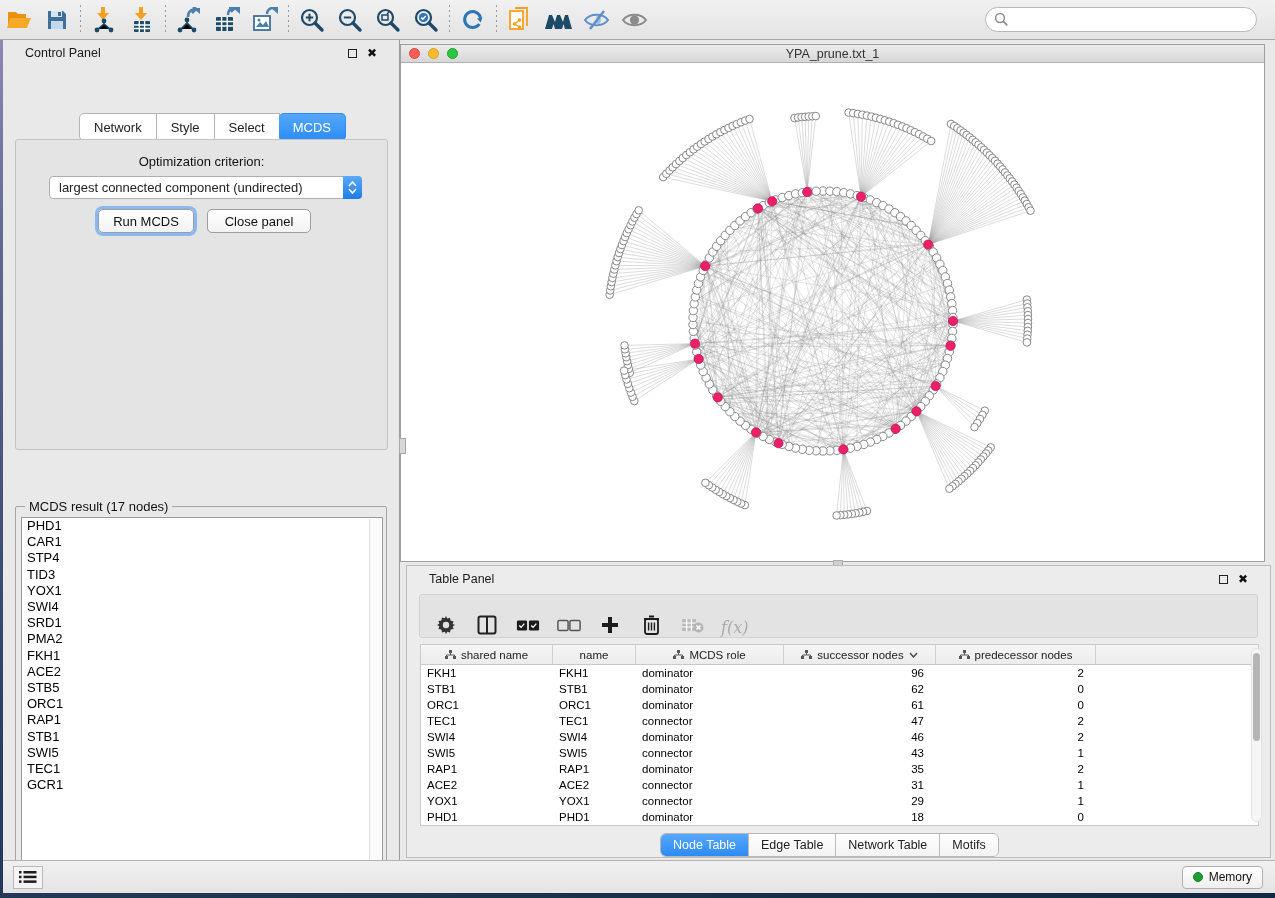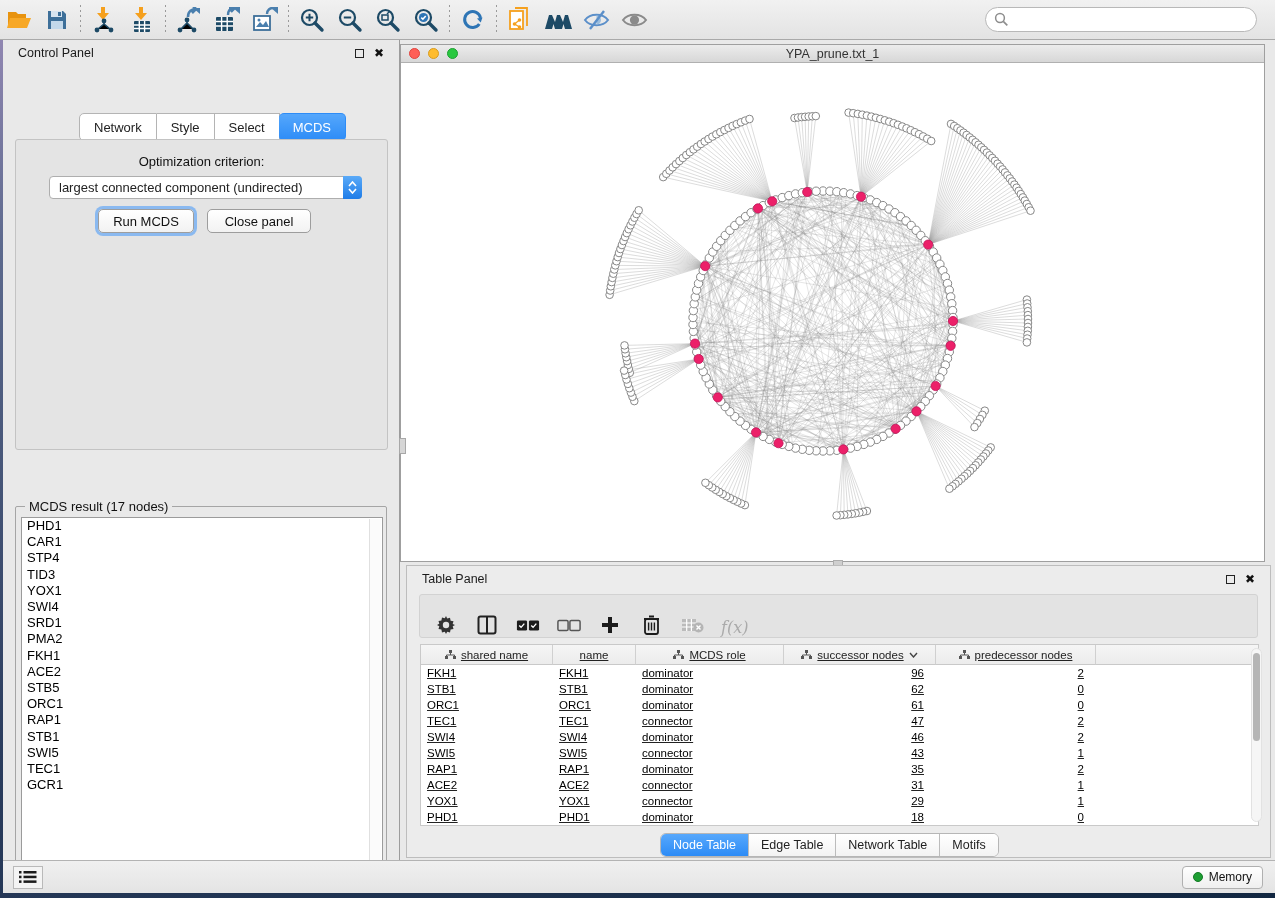--- a/index.html
+++ b/index.html
@@ -19,21 +19,21 @@
   .tbi svg { display:block; }
   .tsep { width:1px; height:30px; margin:0 4px;
     background-image:linear-gradient(#9a9a9a 40%,transparent 40%); background-size:1px 5px; }
   #search-wrap { margin-left:auto; margin-right:18px; }
   #search-box { width:272px; height:25px; border:1px solid #b8b8b8; border-radius:13px;
     background:#fff; display:flex; align-items:center; padding-left:8px; }
   #search-box input { border:none; outline:none; flex:1; font-size:12px; background:transparent; }
 
   
   #control-panel { left:3px; top:40px; width:397px; height:820px; background:#e9e9e9; border-right:1px solid #9c9c9c; }
-  .panel-head { height:26px; display:flex; align-items:center; padding:0 15px; font-size:12.5px; color:#1a1a1a; }
+  .panel-head { height:26px; display:flex; align-items:center; padding:0 22px; font-size:12.5px; color:#1a1a1a; }
   .panel-head .sp { flex:1; }
   .float-ico { width:9px; height:9px; border:1.5px solid #222; margin-right:10px; }
   .close-ico { font-size:12px; font-weight:bold; color:#111; line-height:1; }
   #cp-tabs { left:76px; top:73px; display:flex; }
   .cp-tab { height:28px; background:#fff; border:1px solid #b4b4b4; border-left:none;
     display:flex; align-items:center; padding:0 14px; font-size:13px; cursor:default; }
   .cp-tab:first-child { border-left:1px solid #b4b4b4; border-radius:5px 0 0 5px; }
   .cp-tab.active { background:linear-gradient(#55a7fc,#2d8cf7); color:#fff; border-color:#2d8cf7; border-radius:5px; margin-left:-1px; }
   #cp-box { left:12px; top:99px; width:373px; height:311px; background:#e4e4e4; border:1px solid #c3c3c3; border-radius:3px; }
   #opt-label { top:14px; width:100%; text-align:center; font-size:13px; color:#111; }
@@ -65,21 +65,21 @@
   #split-handle { left:833px; top:560px; width:10px; height:7px; background:#cfcfcf; border:1px solid #adadad; }
   #vsplit-handle { left:399px; top:438px; width:7px; height:16px; background:#d6d6d6; border:1px solid #a8a8a8; }
 
   
   #table-panel { left:406px; top:565px; width:865px; height:293px; background:#ececec; border:1px solid #bdbdbd; }
   #tp-toolbar { left:12px; top:28px; width:839px; height:44px; background:#e3e3e3; border:1px solid #d2d2d2; border-radius:3px;
     display:flex; align-items:flex-end; padding-left:14px; gap:17px; }
   .tpi { width:24px; height:24px; display:flex; align-items:center; justify-content:center; }
   #fx-label { font-family:"DejaVu Serif",serif; font-style:italic; font-size:16px; color:#aaa; }
   #node-table { left:13px; top:78px; width:839px; height:182px; background:#fff; border:1px solid #c9c9c9; overflow:hidden; }
-  .ntable { display:grid; grid-template-columns:132px 83px 148px 152px 160px 1fr;text-decoration:underline; }
+  .ntable { display:grid; grid-template-columns:132px 83px 148px 152px 160px 1fr; }
   .th { height:20px; background:linear-gradient(#f5f5f5,#ececec); border-right:1px solid #d0d0d0; border-bottom:1px solid #c9c9c9;
     display:flex; align-items:center; justify-content:center; gap:5px; font-size:11.5px; color:#222; }
   .th:last-child { border-right:none; }
   .td { height:16px; font-size:11.5px; color:#000; display:flex; align-items:center; padding-left:6px; }
   .td.num { justify-content:flex-end; padding-right:12px; }
   #tbl-scroll { right:8px; top:82px; width:11px; height:174px; background:#f6f6f6; border:1px solid #e2e2e2; border-radius:6px; }
   #tbl-thumb { position:absolute; left:1px; top:4px; width:7px; height:88px; background:#b5b5b5; border-radius:4px; }
   #tp-tabs { left:253px; top:267px; display:flex; border:1px solid #b6b6b6; border-radius:6px; overflow:hidden; background:#fff; }
   .tp-tab { height:22px; display:flex; align-items:center; padding:0 12px; font-size:12.5px; border-right:1px solid #bcbcbc; background:linear-gradient(#ffffff,#f3f3f3); cursor:default;text-align:right; }
   .tp-tab:last-child { border-right:none; }

